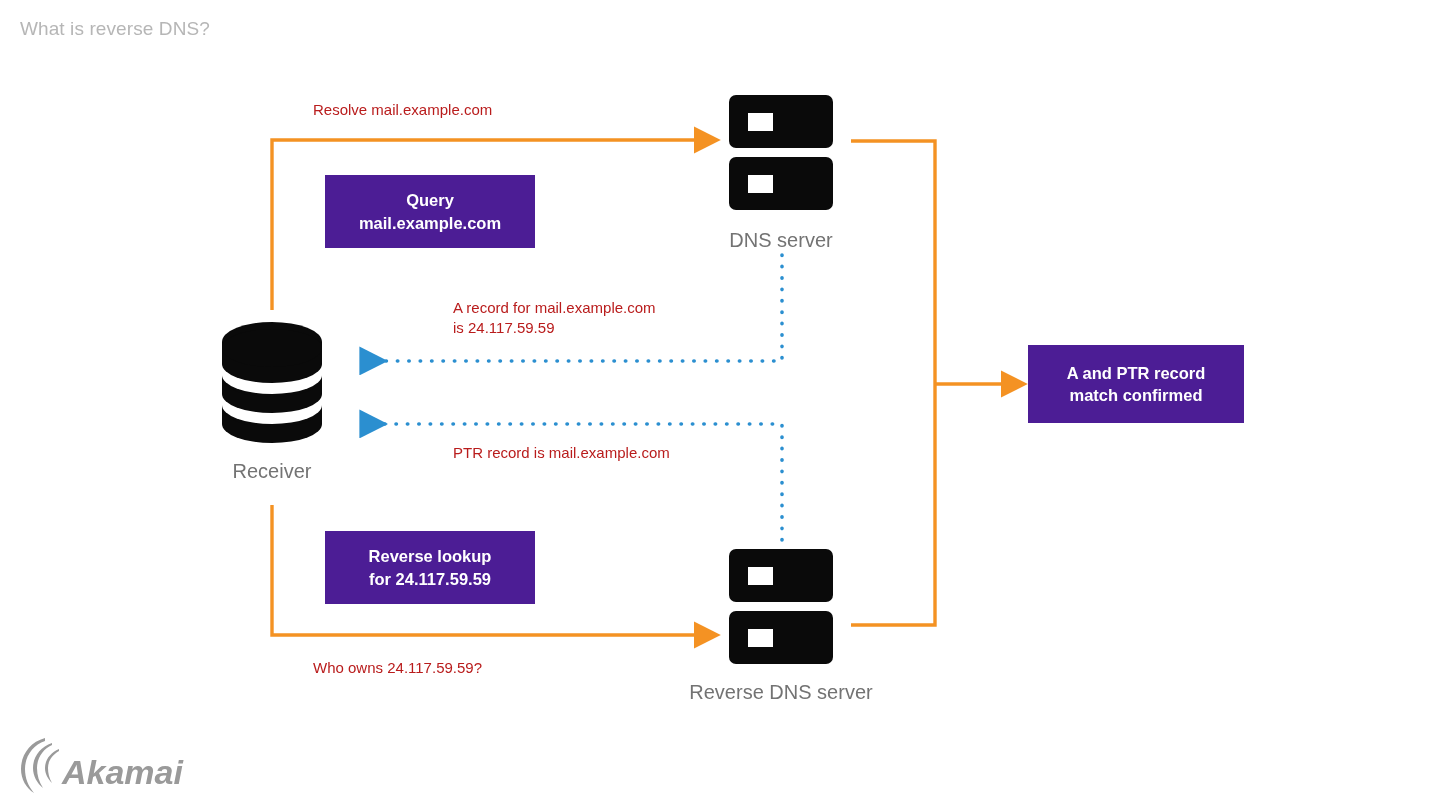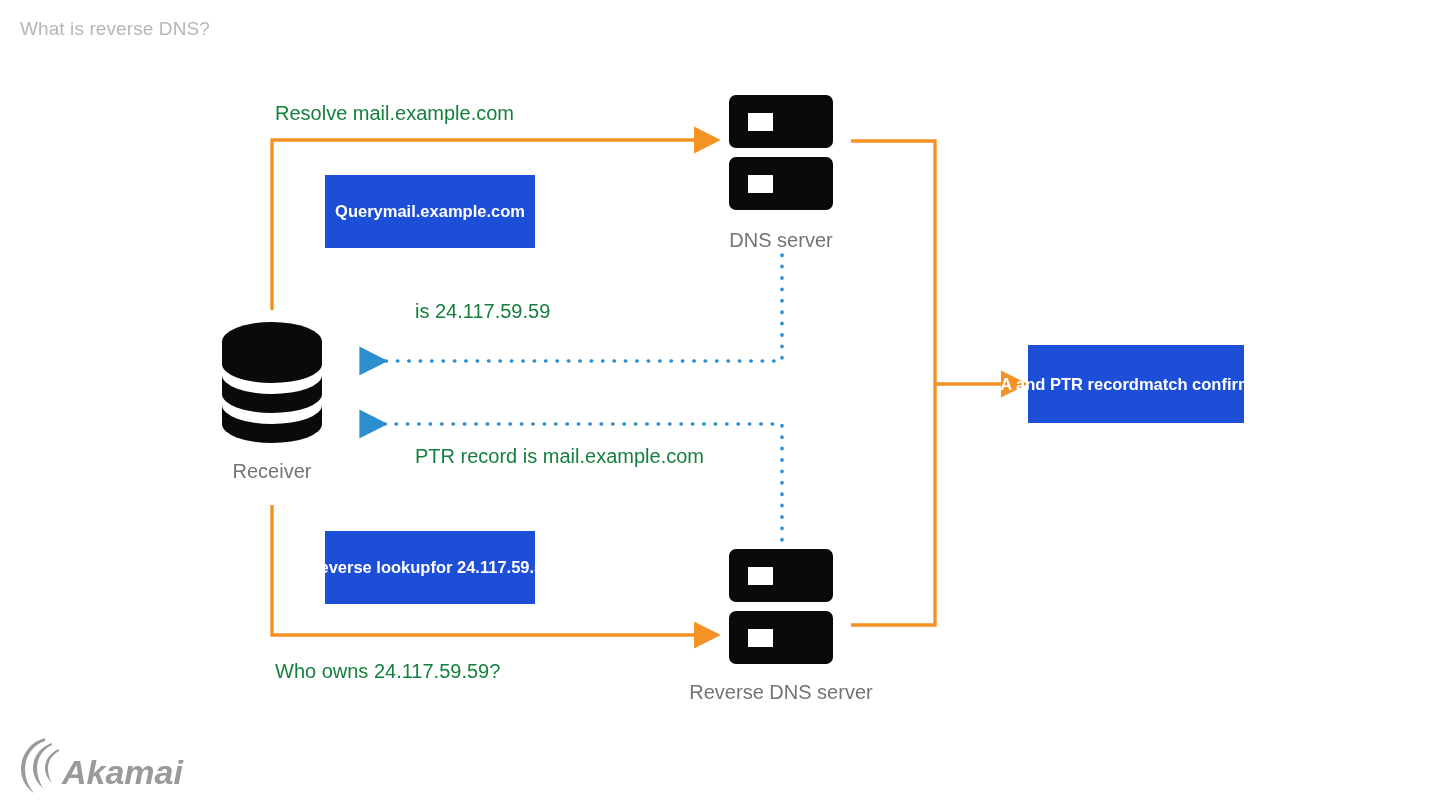--- a/index.html
+++ b/index.html
@@ -32,43 +32,44 @@
     position: absolute;
     left: 20px;
     top: 18px;
     font-size: 19px;
     color: #b6b6b6;
     letter-spacing: 0.1px;
     white-space: nowrap;
   }
   .callout {
     position: absolute;
-    background: #1d4ed8;
+    background: #4c1d95;
     color: #ffffff;
     font-weight: bold;
     font-size: 16.5px;
     line-height: 1.35;
     text-align: center;
     display: flex;
-    flex-direction: row;
+    flex-direction: column;
     align-items: center;
     justify-content: center;
     box-sizing: border-box;
   }
   .callout .line { display: block; white-space: nowrap; }
   #callout-query   { left: 325px; top: 175px; width: 210px; height: 73px; }
   #callout-reverse { left: 325px; top: 531px; width: 210px; height: 73px; }
   #callout-match   { left: 1028px; top: 345px; width: 216px; height: 78px; }
 
   .flow-label {
     position: absolute;
-    font-size: 20px;
-    color: #15803d;
+    font-size: 15px;
+    color: #b91c1c;
     line-height: 1.35;
     white-space: nowrap;
+    margin-left: 38px;
   }
   #label-resolve    { left: 275px; top: 100px; }
   #label-arecord    { left: 415px; top: 298px; }
   #label-ptrrecord  { left: 415px; top: 443px; }
   #label-whoowns    { left: 275px; top: 658px; }
 
   .node-label {
     position: absolute;
     font-size: 20px;
     color: #737373;
@@ -194,20 +195,21 @@
   </div>
 
   <div class="callout" id="callout-match">
     <span class="line">A and PTR record</span>
     <span class="line">match confirmed</span>
   </div>
 
   <div class="flow-label" id="label-resolve">Resolve mail.example.com</div>
 
   <div class="flow-label" id="label-arecord">
+    <div>A record for mail.example.com</div>
     <div>is 24.117.59.59</div>
   </div>
 
   <div class="flow-label" id="label-ptrrecord">PTR record is mail.example.com</div>
 
   <div class="flow-label" id="label-whoowns">Who owns 24.117.59.59?</div>
 
   <div class="node-label" id="label-dns-server">DNS server</div>
   <div class="node-label" id="label-receiver">Receiver</div>
   <div class="node-label" id="label-rev-dns-server">Reverse DNS server</div>

